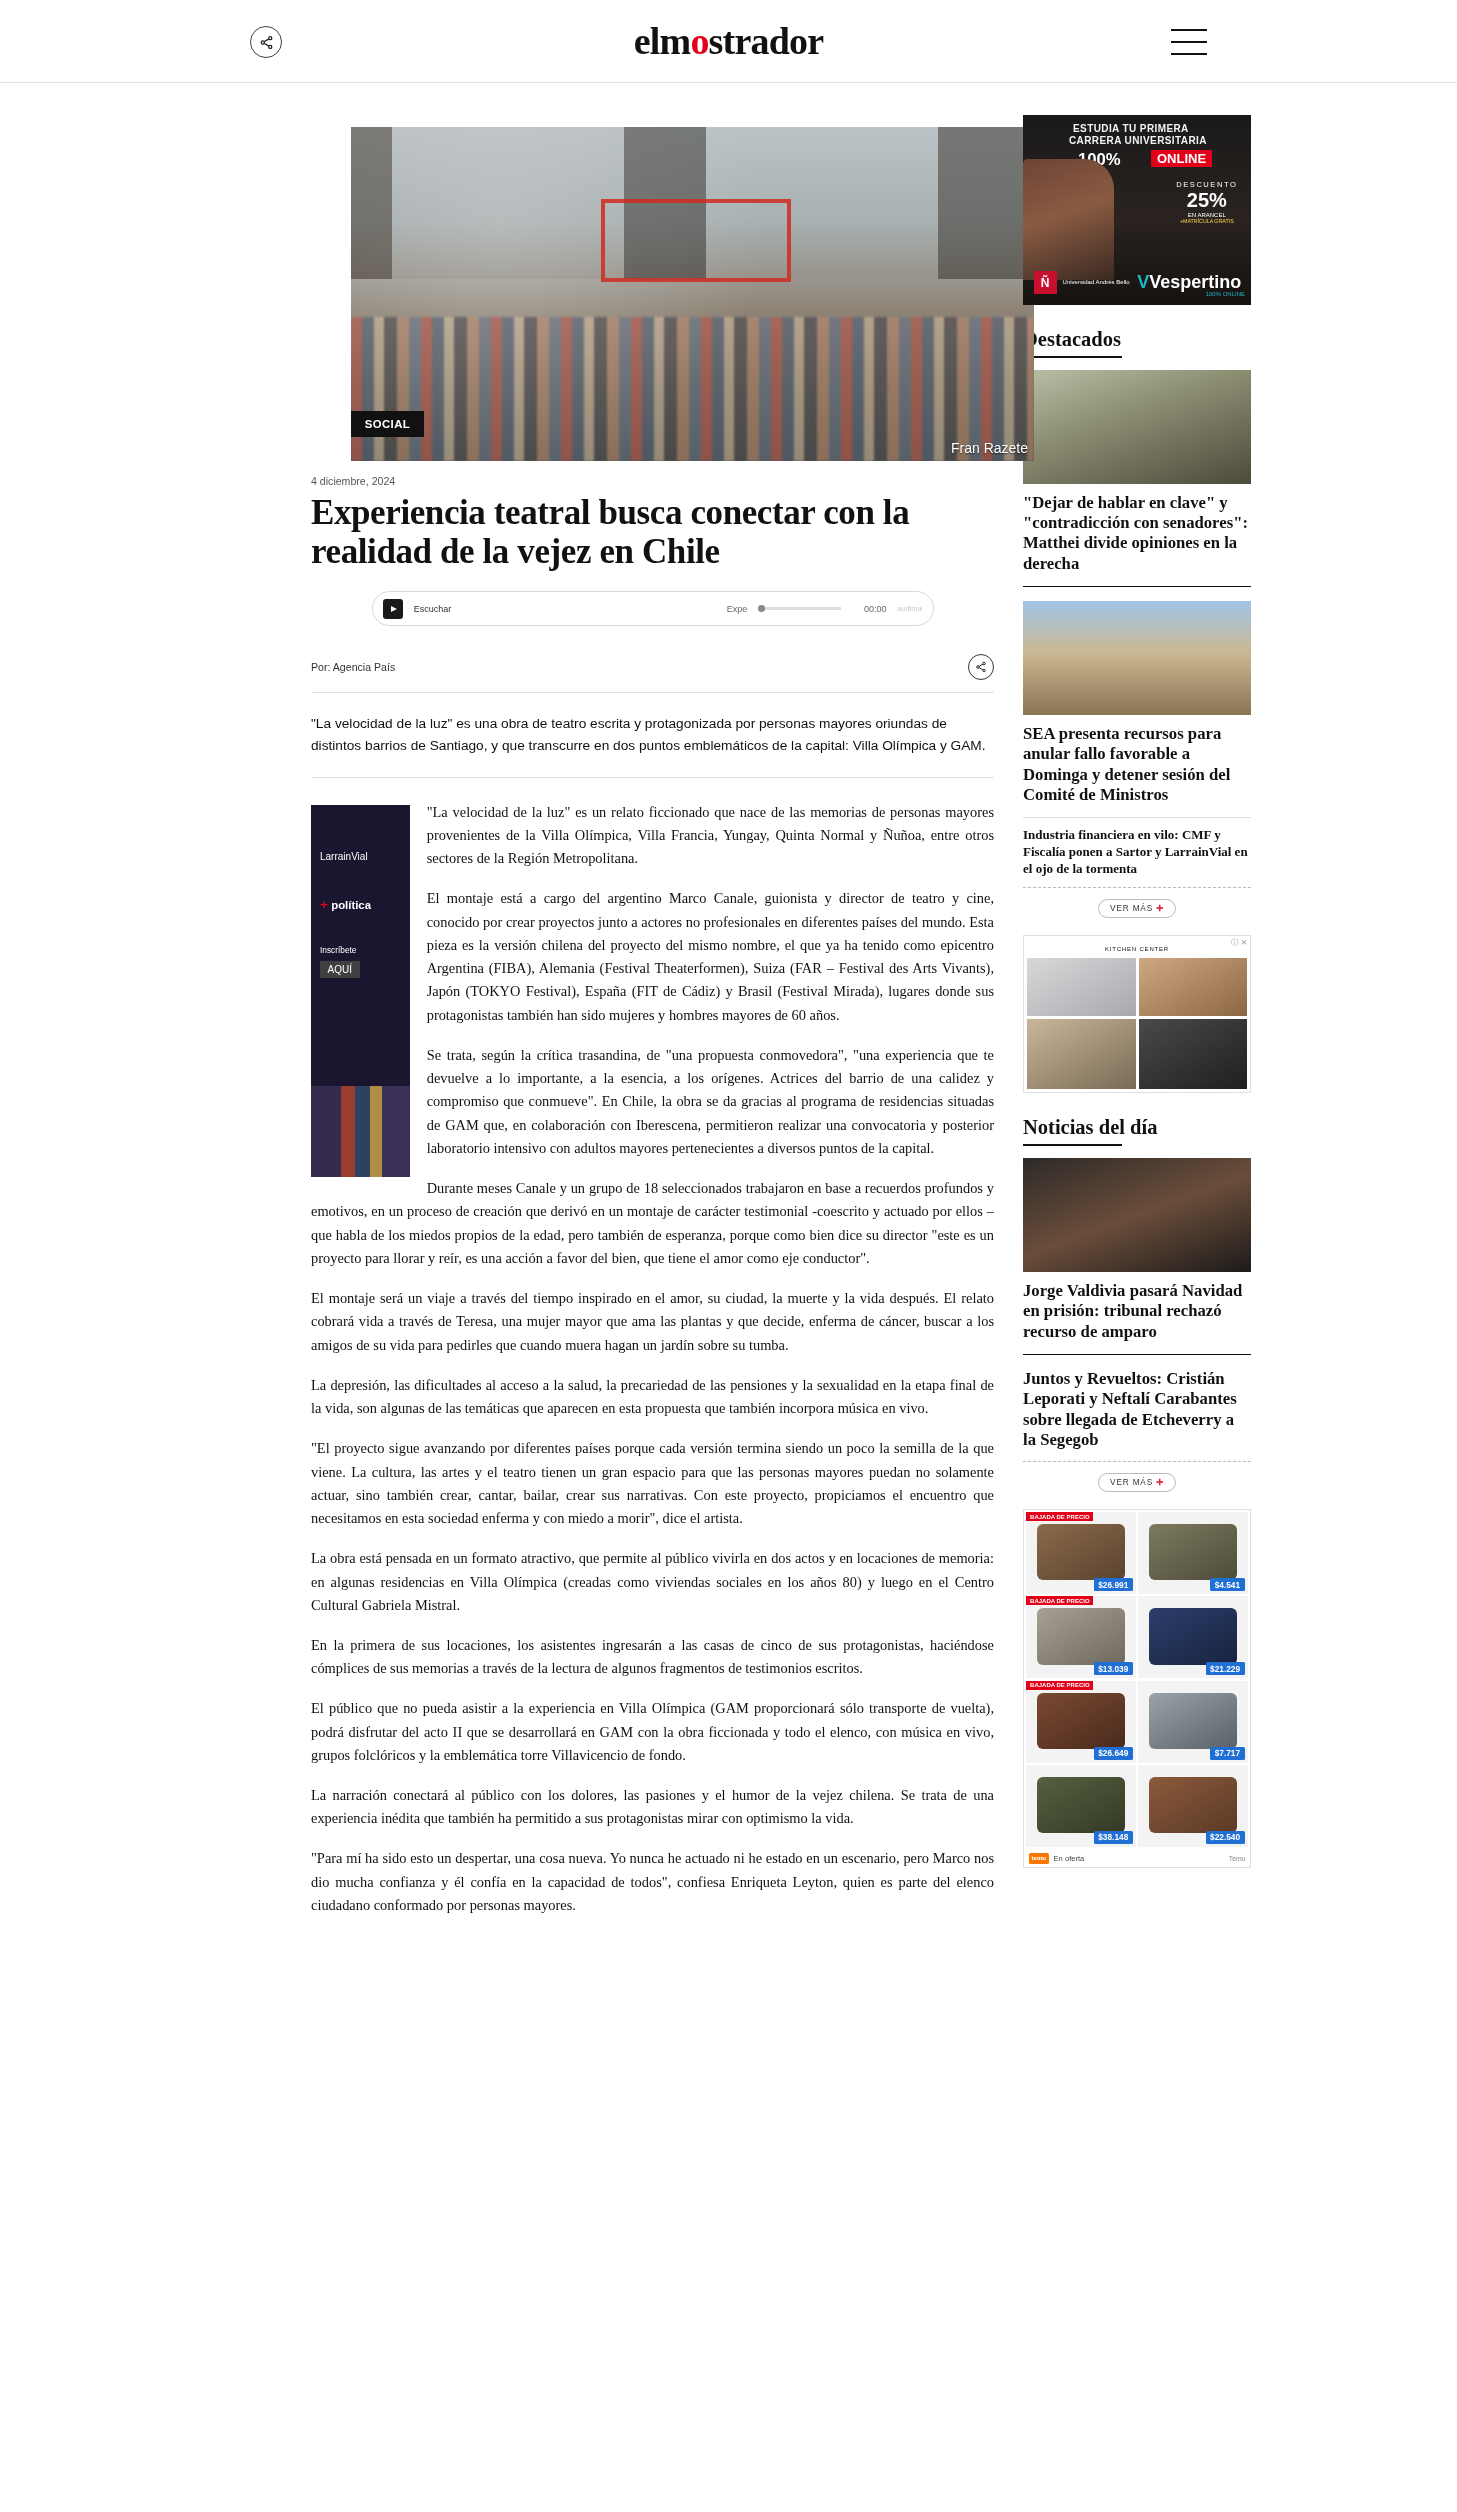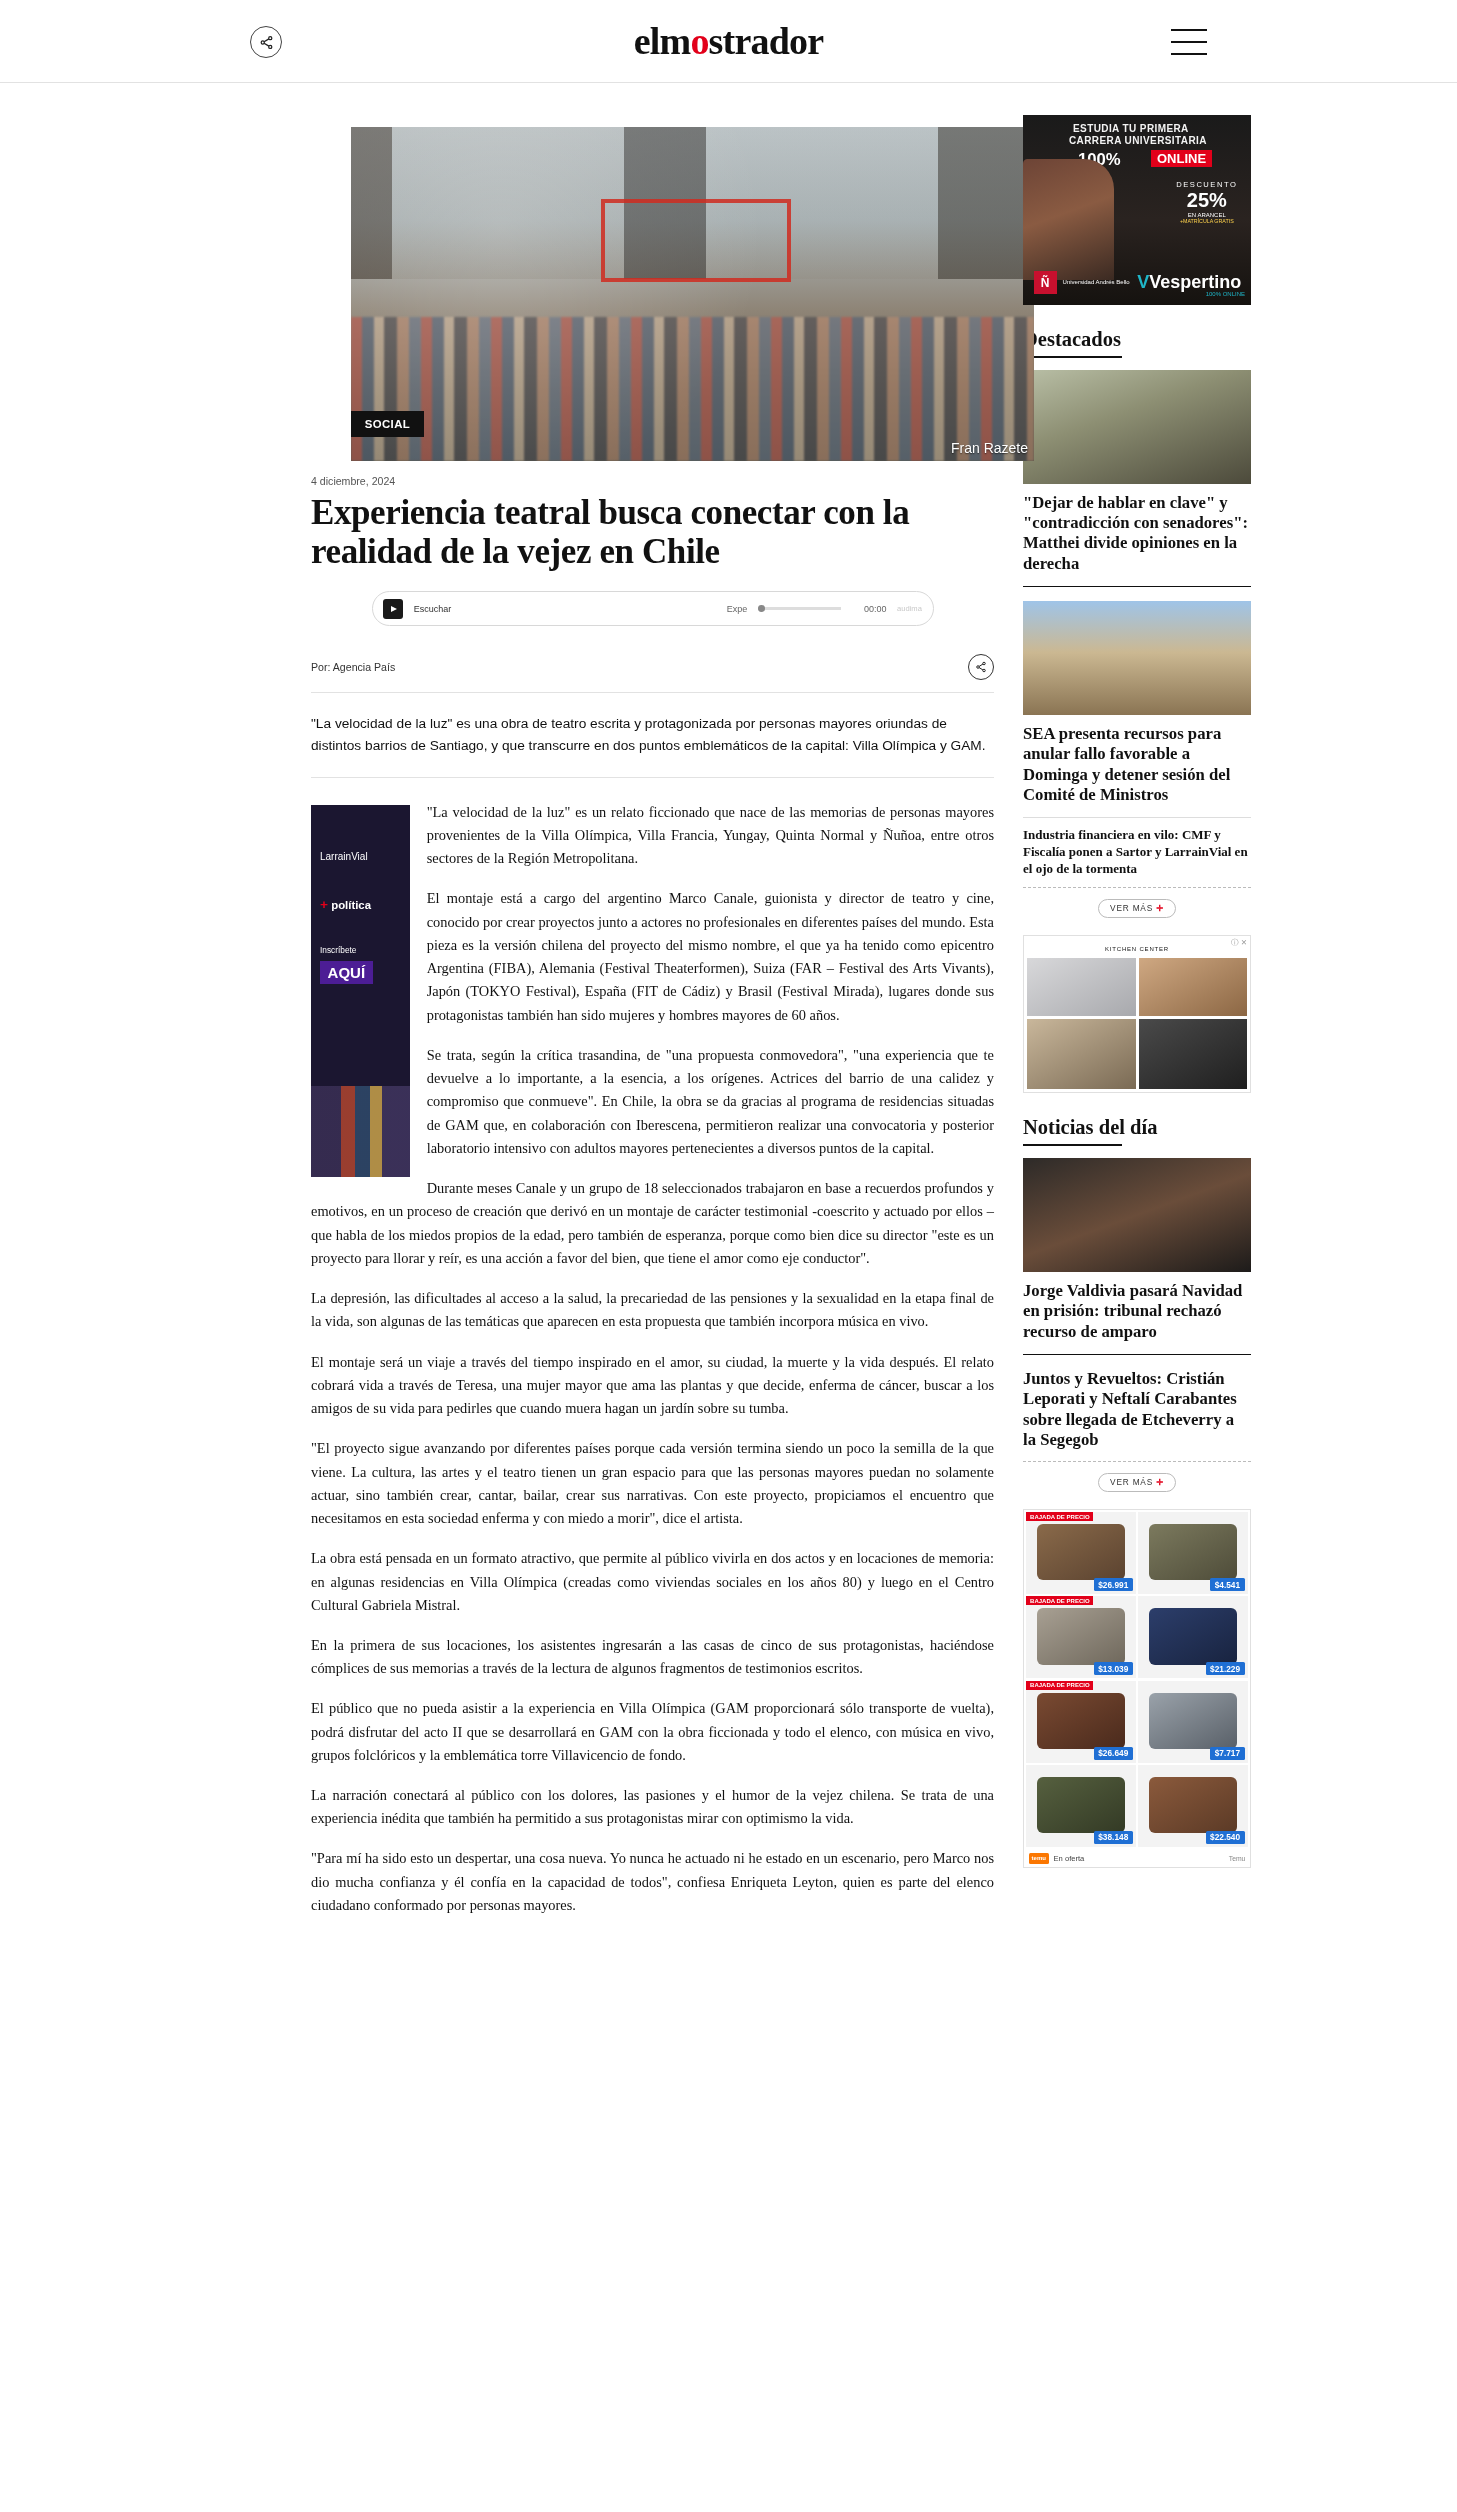--- a/index.html
+++ b/index.html
@@ -165,22 +165,22 @@
     font-family:"Liberation Sans", sans-serif;
     padding:46px 9px 0 9px;
     position:relative;
     overflow:hidden;
   }
   .newsletter .nl-title { font-size:10px; margin-bottom:35px; }
   .newsletter .nl-pol { font-size:11.4px; font-weight:700; margin-bottom:6px; }
   .newsletter .nl-pol .plus { color:#e2001a; font-size:13.7px; }
   .newsletter .nl-sub { font-size:8.3px; margin:33px 0 6px 0; }
   .newsletter .nl-btn {
-    display:inline-block; background:#4c1d95; color:#fff;
-    font-size:15px; font-weight:700; padding:3px 7.6px;
+    display:inline-block; background:#404040; color:#fff;
+    font-size:10px; font-weight:400; padding:3px 7.6px;
   }
   .newsletter .nl-art {
     position:absolute; left:0; right:0; bottom:0; height:91px;
     background:
       linear-gradient(90deg,#3a2f55 0 30%, #b0452f 30% 44%, #2f4a6b 44% 60%, #c9a24a 60% 72%, #40355f 72% 100%);
     opacity:.85;
   }
   .body-text p {
     font-family:"Liberation Serif", serif;
     font-size:14.4px; line-height:1.62;
@@ -370,22 +370,22 @@
         <div class="nl-sub">Inscríbete</div>
         <span class="nl-btn">AQUÍ</span>
         <div class="nl-art"></div>
       </aside>
 
       <div class="body-text">
         <p>"La velocidad de la luz" es un relato ficcionado que nace de las memorias de personas mayores provenientes de la Villa Olímpica, Villa Francia, Yungay, Quinta Normal y Ñuñoa, entre otros sectores de la Región Metropolitana.</p>
         <p>El montaje está a cargo del argentino Marco Canale, guionista y director de teatro y cine, conocido por crear proyectos junto a actores no profesionales en diferentes países del mundo. Esta pieza es la versión chilena del proyecto del mismo nombre, el que ya ha tenido como epicentro Argentina (FIBA), Alemania (Festival Theaterformen), Suiza (FAR – Festival des Arts Vivants), Japón (TOKYO Festival), España (FIT de Cádiz) y Brasil (Festival Mirada), lugares donde sus protagonistas también han sido mujeres y hombres mayores de 60 años.</p>
         <p>Se trata, según la crítica trasandina, de "una propuesta conmovedora", "una experiencia que te devuelve a lo importante, a la esencia, a los orígenes. Actrices del barrio de una calidez y compromiso que conmueve". En Chile, la obra se da gracias al programa de residencias situadas de GAM que, en colaboración con Iberescena, permitieron realizar una convocatoria y posterior laboratorio intensivo con adultos mayores pertenecientes a diversos puntos de la capital.</p>
         <p>Durante meses Canale y un grupo de 18 seleccionados trabajaron en base a recuerdos profundos y emotivos, en un proceso de creación que derivó en un montaje de carácter testimonial -coescrito y actuado por ellos – que habla de los miedos propios de la edad, pero también de esperanza, porque como bien dice su director "este es un proyecto para llorar y reír, es una acción a favor del bien, que tiene el amor como eje conductor".</p>
+        <p>El montaje será un viaje a través del tiempo inspirado en el amor, su ciudad, la muerte y la vida después. El relato cobrará vida a través de Teresa, una mujer mayor que ama las plantas y que decide, enferma de cáncer, buscar a los amigos de su vida para pedirles que cuando muera hagan un jardín sobre su tumba.</p>
         <p>La depresión, las dificultades al acceso a la salud, la precariedad de las pensiones y la sexualidad en la etapa final de la vida, son algunas de las temáticas que aparecen en esta propuesta que también incorpora música en vivo.</p>
-        <p>El montaje será un viaje a través del tiempo inspirado en el amor, su ciudad, la muerte y la vida después. El relato cobrará vida a través de Teresa, una mujer mayor que ama las plantas y que decide, enferma de cáncer, buscar a los amigos de su vida para pedirles que cuando muera hagan un jardín sobre su tumba.</p>
         <p>"El proyecto sigue avanzando por diferentes países porque cada versión termina siendo un poco la semilla de la que viene. La cultura, las artes y el teatro tienen un gran espacio para que las personas mayores puedan no solamente actuar, sino también crear, cantar, bailar, crear sus narrativas. Con este proyecto, propiciamos el encuentro que necesitamos en esta sociedad enferma y con miedo a morir", dice el artista.</p>
         <p>La obra está pensada en un formato atractivo, que permite al público vivirla en dos actos y en locaciones de memoria: en algunas residencias en Villa Olímpica (creadas como viviendas sociales en los años 80) y luego en el Centro Cultural Gabriela Mistral.</p>
         <p>En la primera de sus locaciones, los asistentes ingresarán a las casas de cinco de sus protagonistas, haciéndose cómplices de sus memorias a través de la lectura de algunos fragmentos de testimonios escritos.</p>
         <p>El público que no pueda asistir a la experiencia en Villa Olímpica (GAM proporcionará sólo transporte de vuelta), podrá disfrutar del acto II que se desarrollará en GAM con la obra ficcionada y todo el elenco, con música en vivo, grupos folclóricos y la emblemática torre Villavicencio de fondo.</p>
         <p>La narración conectará al público con los dolores, las pasiones y el humor de la vejez chilena. Se trata de una experiencia inédita que también ha permitido a sus protagonistas mirar con optimismo la vida.</p>
         <p>"Para mí ha sido esto un despertar, una cosa nueva. Yo nunca he actuado ni he estado en un escenario, pero Marco nos dio mucha confianza y él confía en la capacidad de todos", confiesa Enriqueta Leyton, quien es parte del elenco ciudadano conformado por personas mayores.</p>
       </div>
     </div>
   </main>
 

